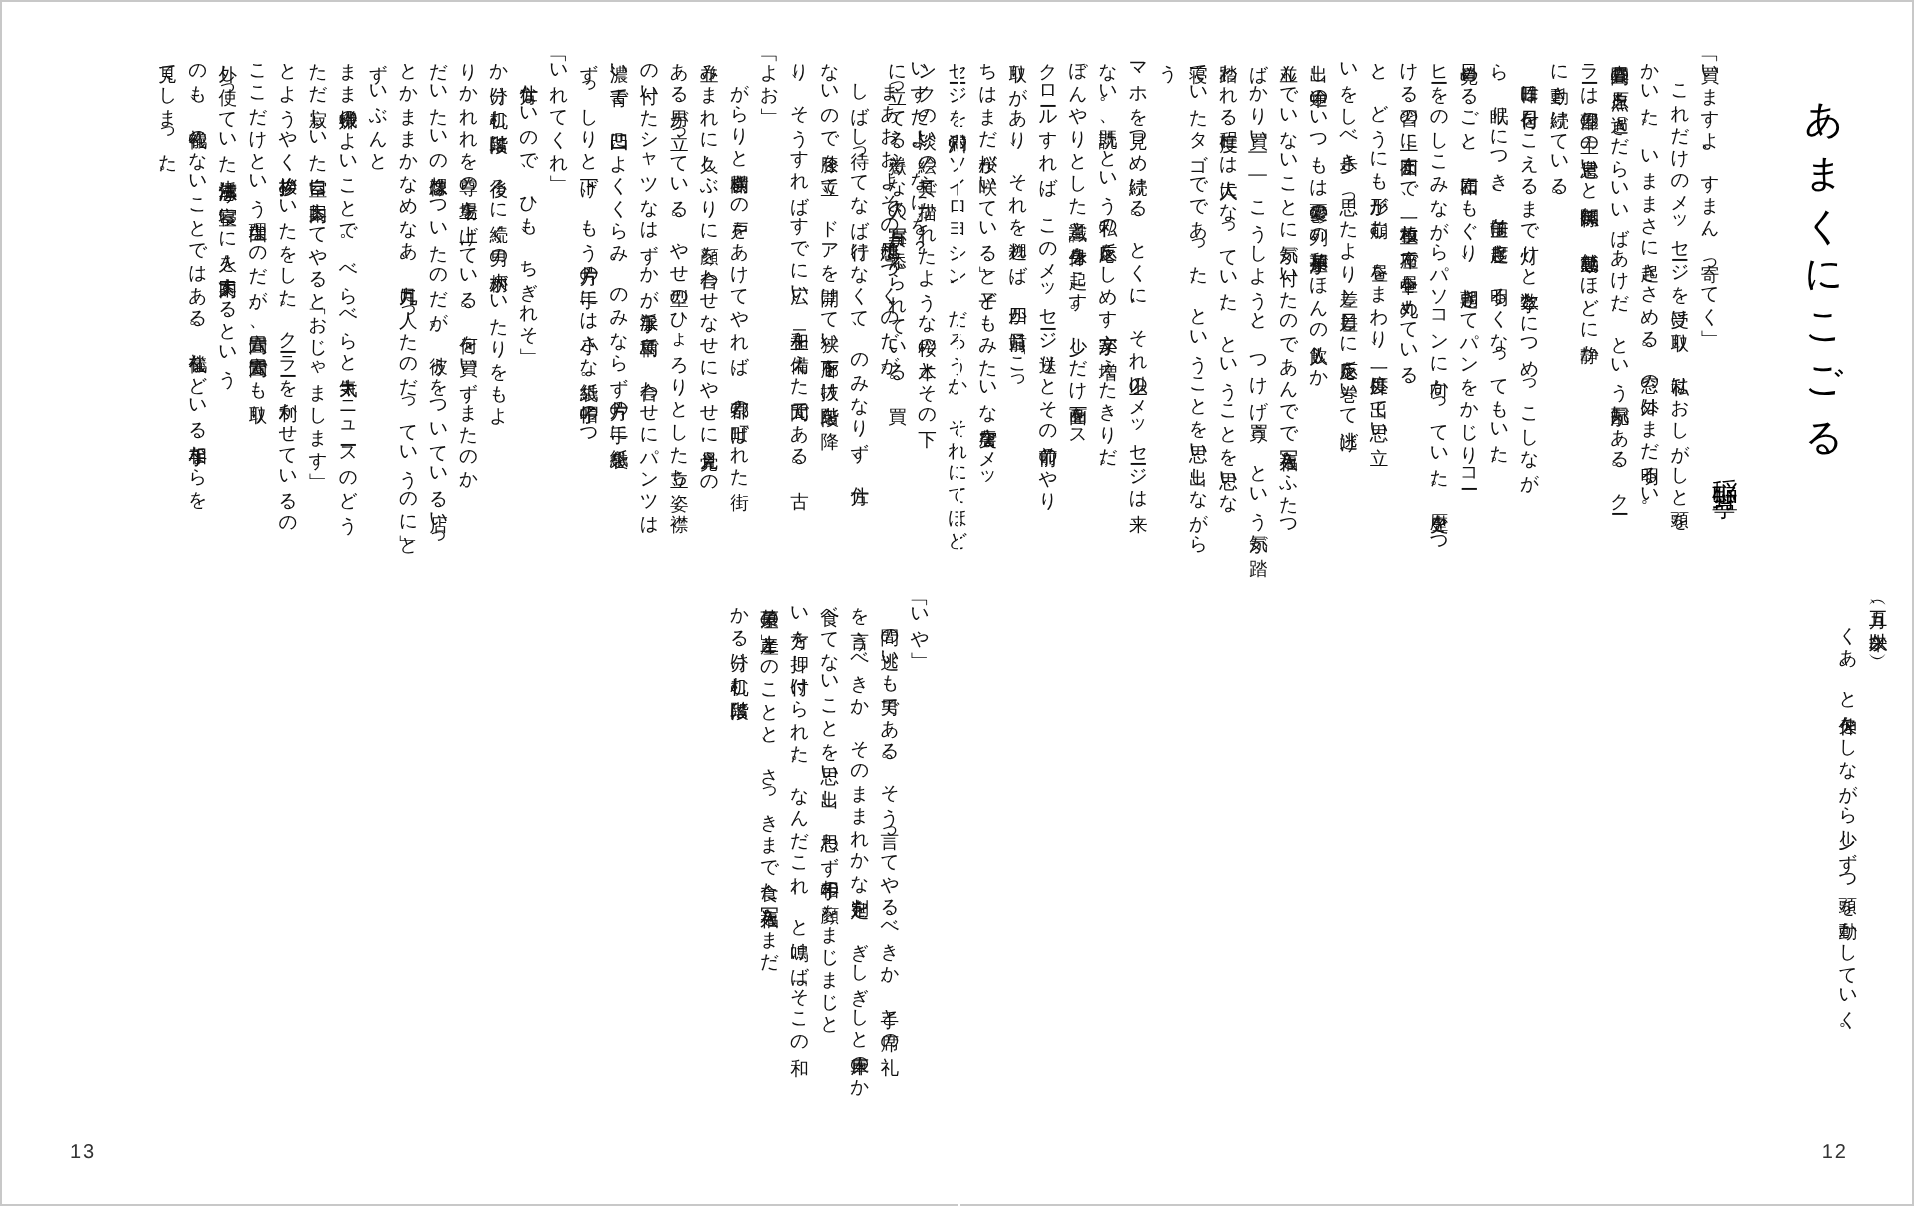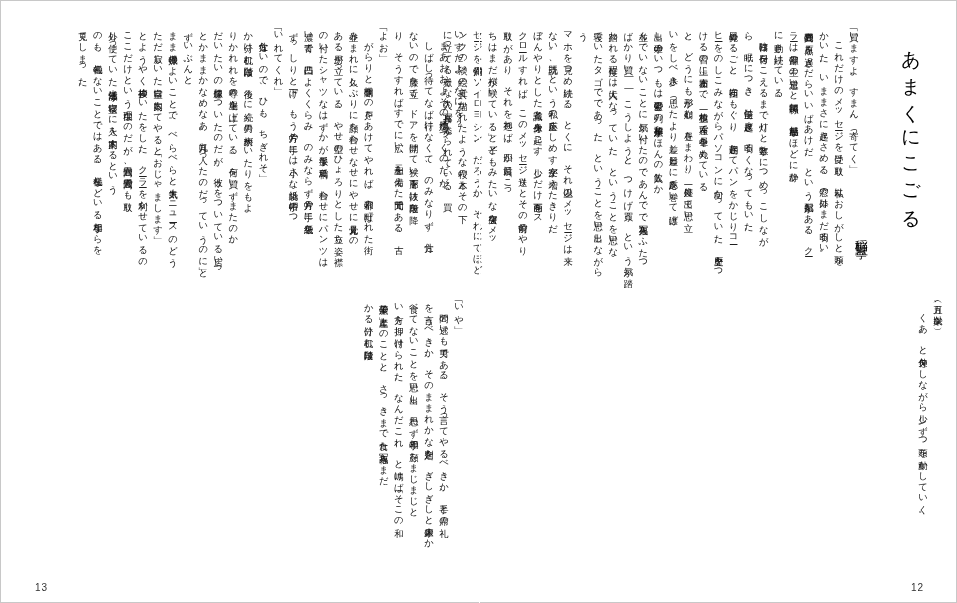--- a/index.html
+++ b/index.html
@@ -99,21 +99,21 @@
   }
   #l-lower {
     top: 296px;
     right: 12px;
     height: 258px;
     width: 458px;
   }
 
   .folio {
     position: absolute;
-    bottom: 11px;
+    bottom: 22px;
     font-family: "Liberation Sans", sans-serif;
     font-size: 10px;
     color: #333;
     letter-spacing: 1px;
   }
   .folio-left  { left: 34px; }
   .folio-right { right: 34px; margin-left: 35px; }
 
   .gutter {
     position: absolute;

